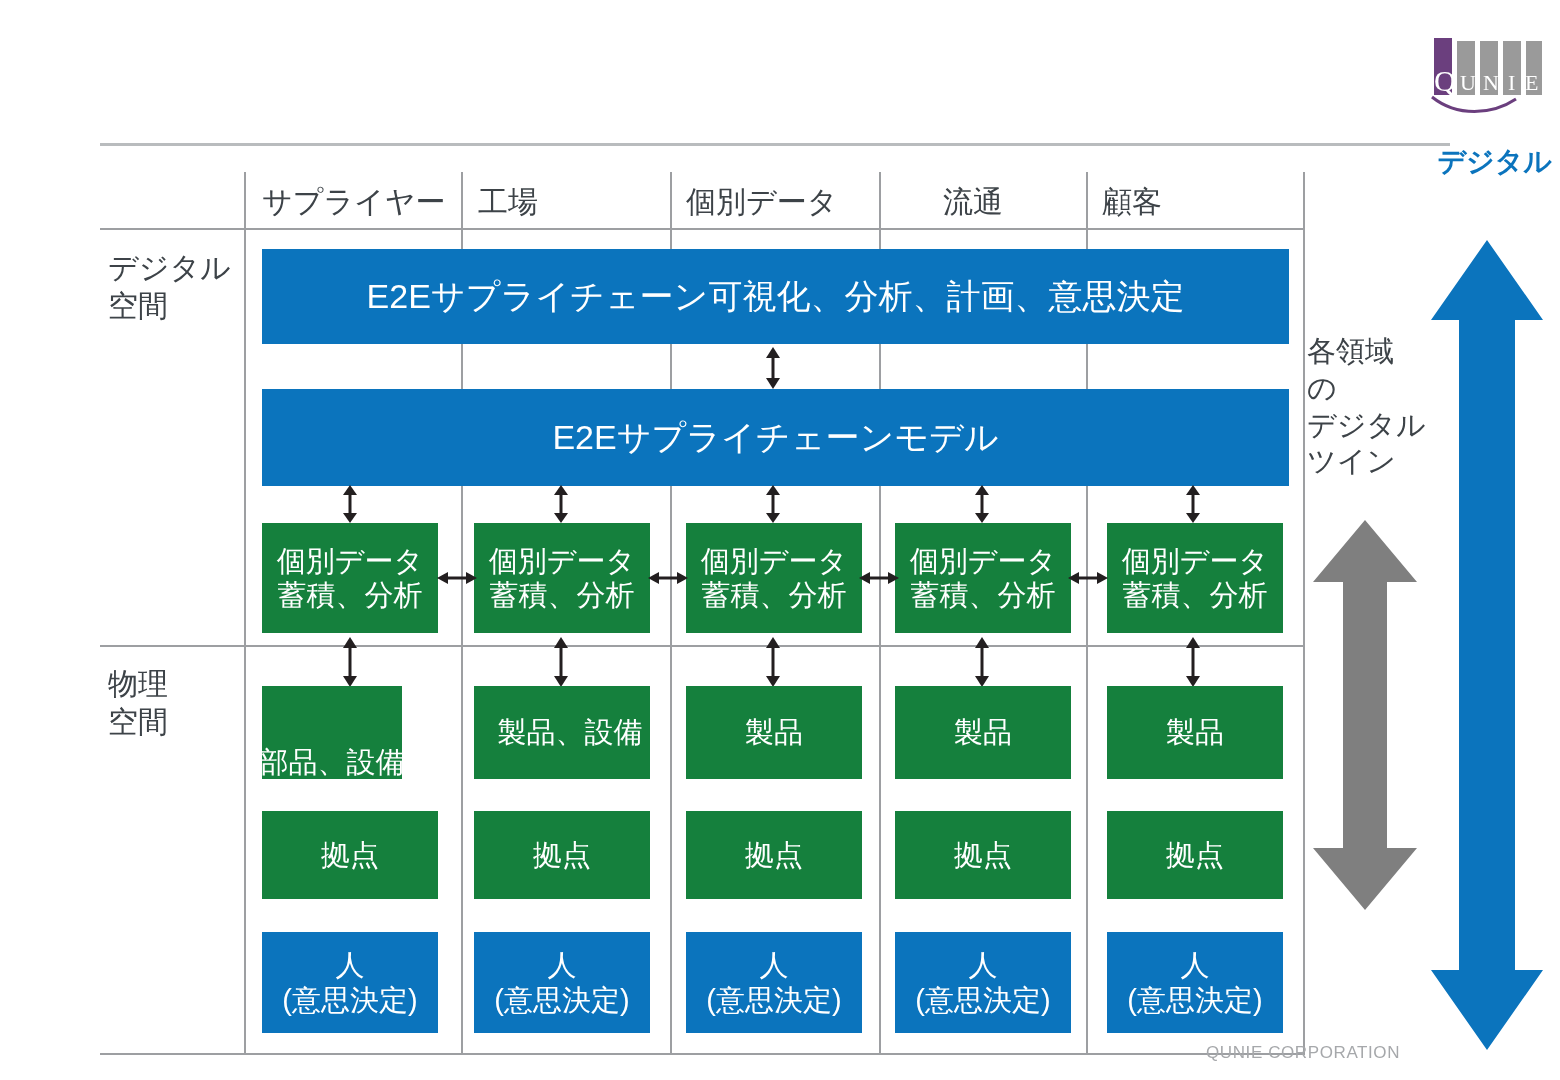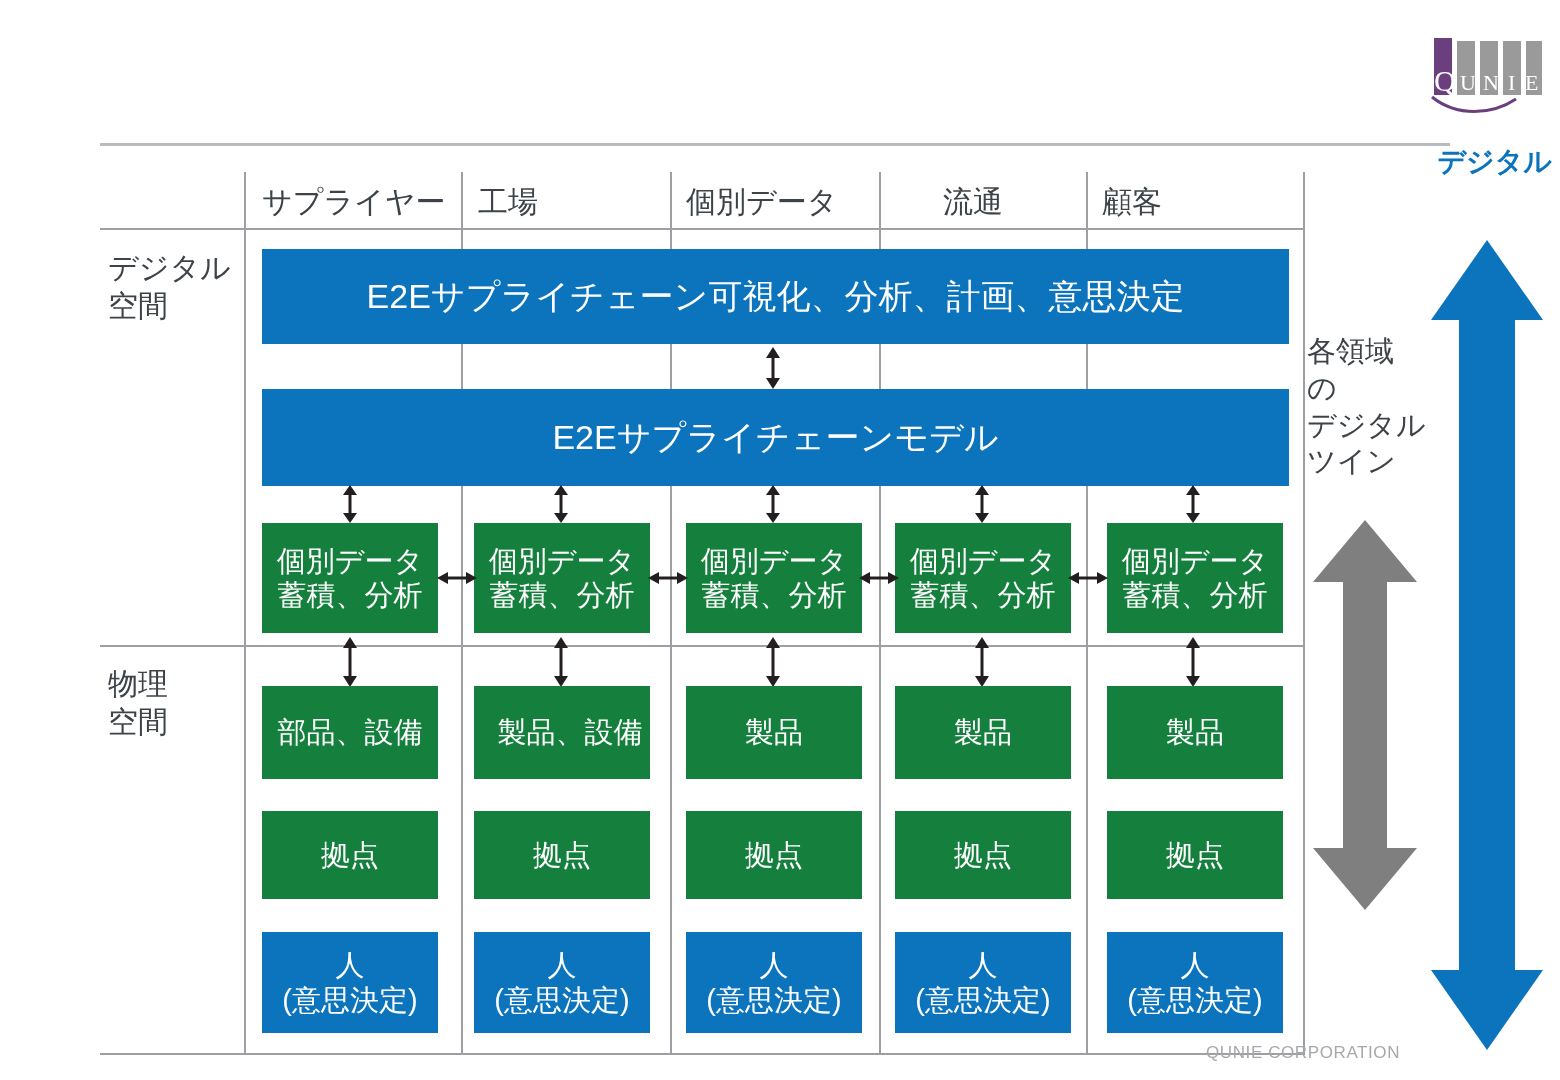--- a/index.html
+++ b/index.html
@@ -284,21 +284,21 @@
       </svg>
   </div>
   <div class="arrow" style="left:1180px; top:637px;">
     <svg width="26" height="50" viewBox="0 0 26 50">
         <line x1="13" y1="8" x2="13" y2="42" stroke="#231f20" stroke-width="3"></line>
         <polygon points="13,0 6,11 20,11" fill="#231f20"></polygon>
         <polygon points="13,50 6,39 20,39" fill="#231f20"></polygon>
       </svg>
   </div>
 
-  <div class="cell grey" style="left:262px; top:686px; width:176px; height:93px;">
+  <div class="cell grey" style="left:262px; top:686px; width:140px; height:93px;justify-content:flex-end;">
     <span>部品、設備</span>
   </div>
   <div class="cell grey" style="left:474px; top:686px; width:176px; height:93px;padding-left:16px;">
     <span>製品、設備</span>
   </div>
   <div class="cell grey" style="left:686px; top:686px; width:176px; height:93px;">
     <span>製品</span>
   </div>
   <div class="cell grey" style="left:895px; top:686px; width:176px; height:93px;">
     <span>製品</span>

